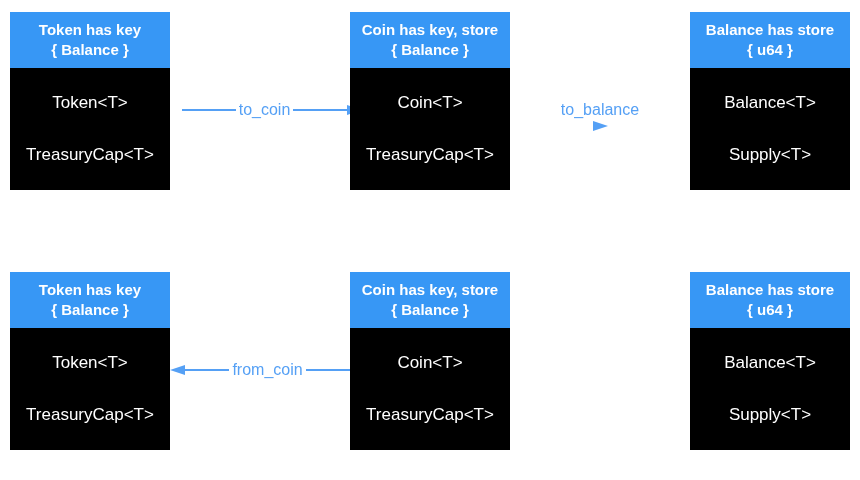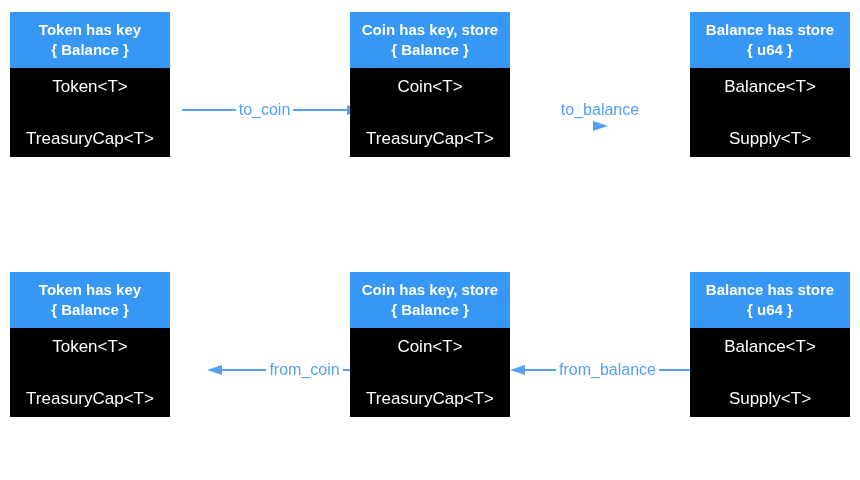--- a/index.html
+++ b/index.html
@@ -11,21 +11,21 @@
   .canvas {
     position: relative;
     width: 860px;
     height: 480px;
     background: var(--background, #ffffff);
     overflow: hidden;
   }
   .box {
     position: absolute;
     width: 160px;
-    height: 145px;
+    height: 178px;
     display: flex;
     flex-direction: column;
   }
   .box-header {
     height: 56px;
     background: var(--header-bg, #3797f5);
     color: var(--box-text, #ffffff);
     font-size: 15px;
     font-weight: 700;
     line-height: 20px;
@@ -138,44 +138,38 @@
     <div class="box-header">
       <div>Token has key</div>
       <div>{ Balance }</div>
     </div>
     <div class="box-body">
       <div>Token&lt;T&gt;</div>
       <div>TreasuryCap&lt;T&gt;</div>
     </div>
   </div>
 
-  <div class="connector" style="left:170px; top:359px;margin-left:37px;">
+  <div class="connector" style="left:170px; top:359px;">
     <div class="arrowhead-left"></div>
     <div class="hline"></div>
     <div class="arrow-label">from_coin</div>
     <div class="hline"></div>
   </div>
 
   <div class="box" style="left:350px; top:272px;">
     <div class="box-header">
       <div>Coin has key, store</div>
       <div>{ Balance }</div>
     </div>
     <div class="box-body">
       <div>Coin&lt;T&gt;</div>
       <div>TreasuryCap&lt;T&gt;</div>
     </div>
   </div>
 
-  <div class="connector" style="left:510px; top:359px;">
-    <div class="arrowhead-left"></div>
-    <div class="hline"></div>
-    <div class="arrow-label">from_balance</div>
-    <div class="hline"></div>
-  </div>
 
   <div class="box" style="left:690px; top:272px;">
     <div class="box-header">
       <div>Balance has store</div>
       <div>{ u64 }</div>
     </div>
     <div class="box-body">
       <div>Balance&lt;T&gt;</div>
       <div>Supply&lt;T&gt;</div>
     </div>

